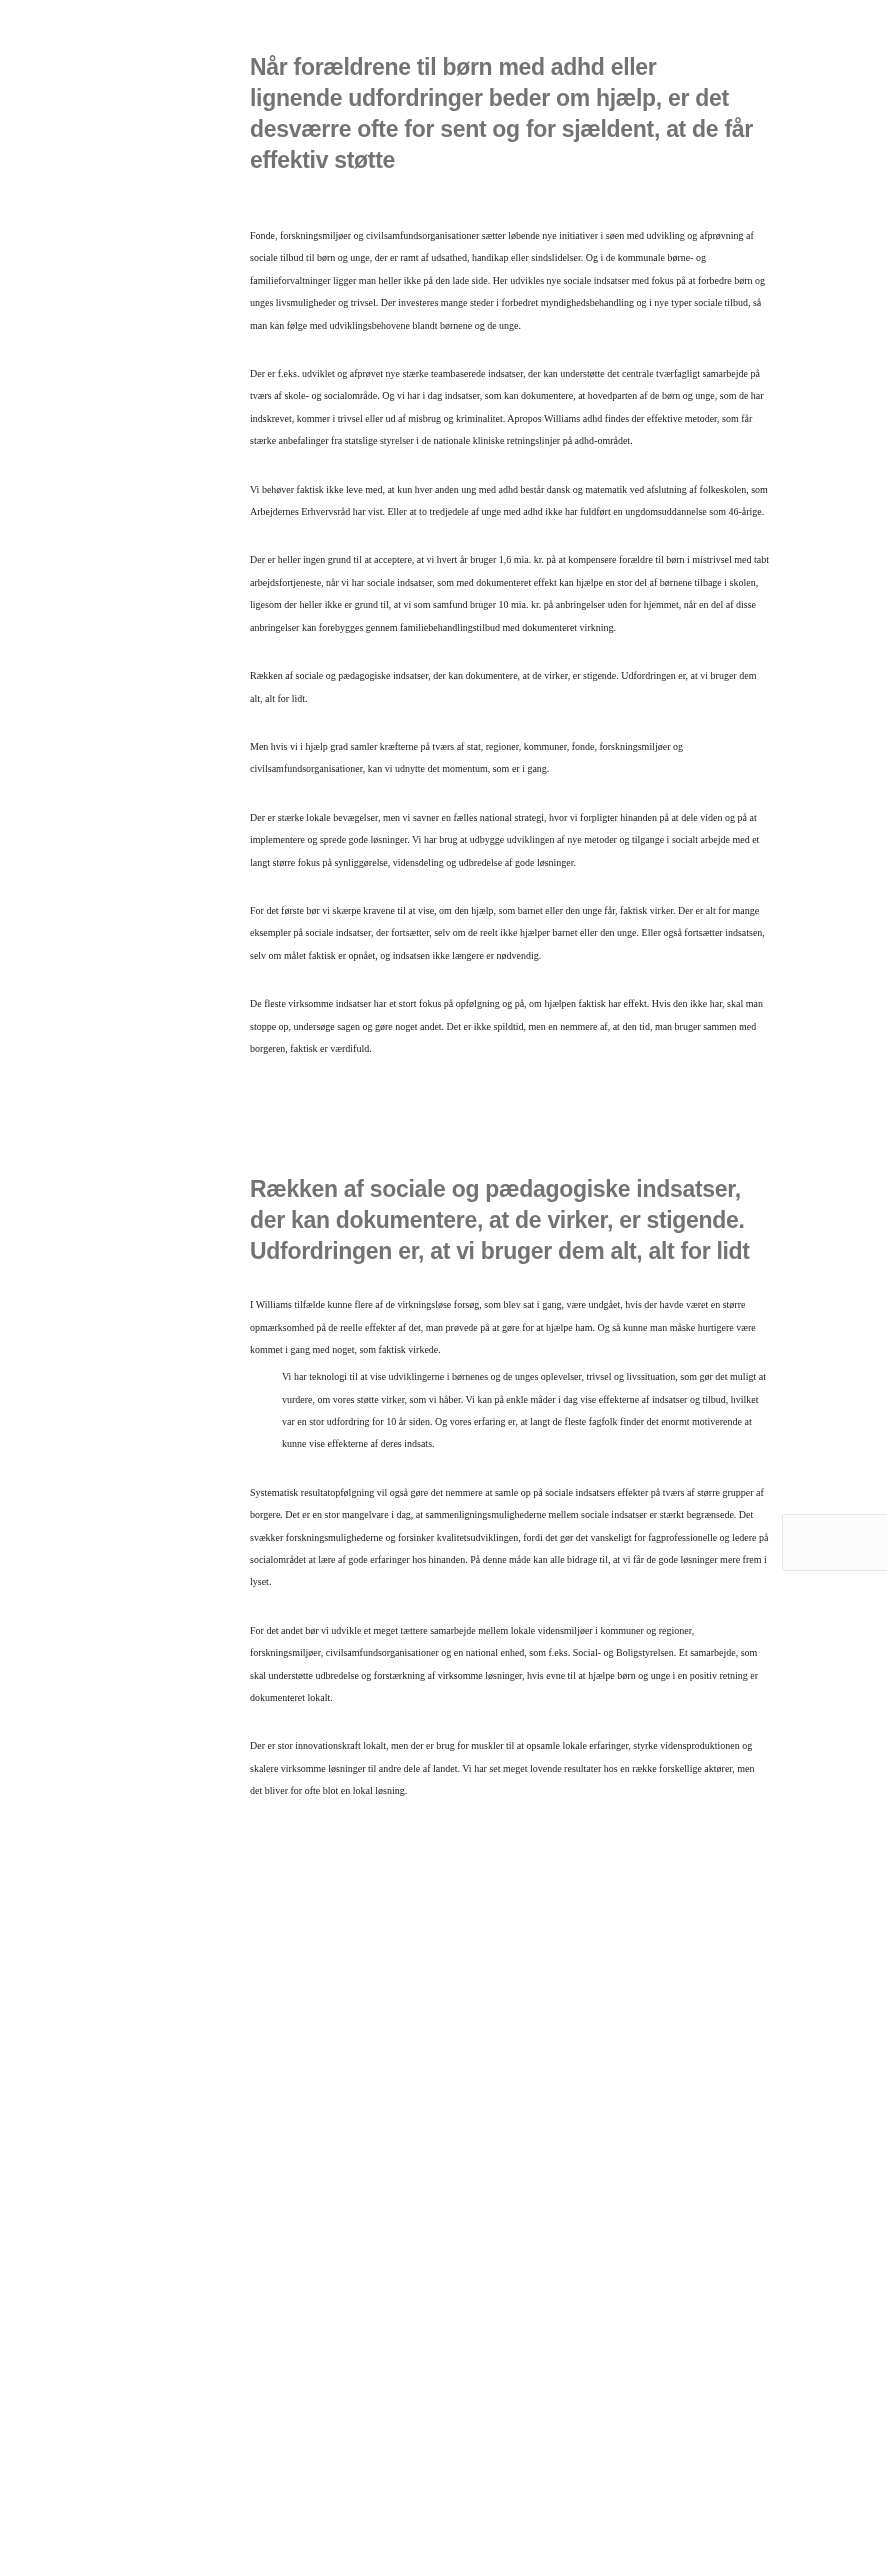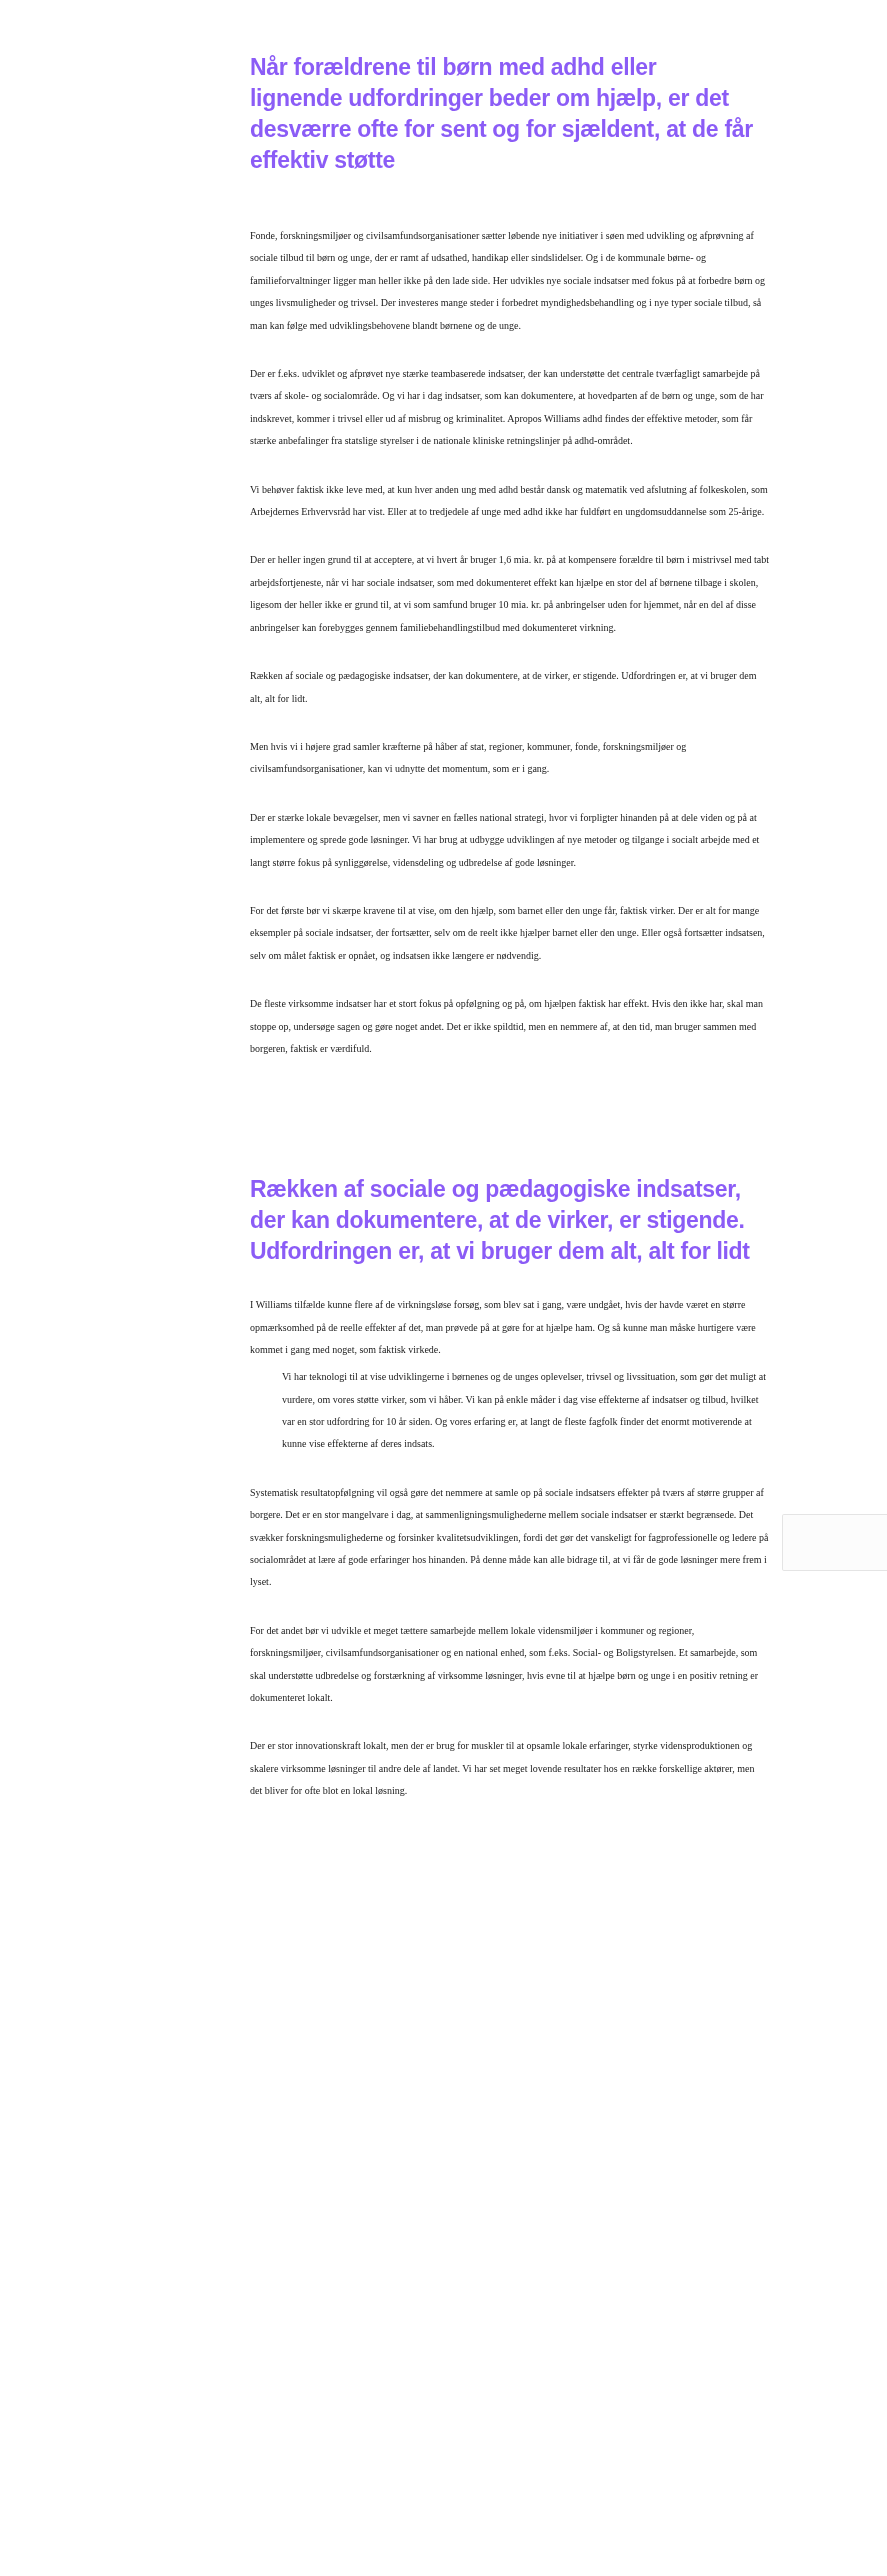--- a/index.html
+++ b/index.html
@@ -20,21 +20,21 @@
     left: 250px;
     top: 52px;
     width: 519px;
   }
   h1.headline, h2.subheadline {
     font-family: "Liberation Sans", sans-serif;
     font-weight: bold;
     font-size: 23px;
     line-height: 31px;
     letter-spacing: -0.3px;
-    color: #8b5cf6;
+    color: #737373;
     margin: 0 0 49px 0;
     max-width: 503px;
   }
   h2.subheadline {
     margin: 114px 0 27px 0;
     max-width: 519px;
   }
   p.body-para {
     font-family: "Liberation Serif", serif;
     font-size: 10px;
@@ -59,24 +59,24 @@
 </style>
 </head>
 <body>
 
 <article class="article">
 
   <h1 class="headline">Når forældrene til børn med adhd eller lignende udfordringer beder om hjælp, er det desværre ofte for sent og for sjældent, at de får effektiv støtte</h1>
 
   <p class="body-para">Fonde, forskningsmiljøer og civilsamfundsorganisationer sætter løbende nye initiativer i søen med udvikling og afprøvning af sociale tilbud til børn og unge, der er ramt af udsathed, handikap eller sindslidelser. Og i de kommunale børne- og familieforvaltninger ligger man heller ikke på den lade side. Her udvikles nye sociale indsatser med fokus på at forbedre børn og unges livsmuligheder og trivsel. Der investeres mange steder i forbedret myndighedsbehandling og i nye typer sociale tilbud, så man kan følge med udviklingsbehovene blandt børnene og de unge.</p>
   <p class="body-para">Der er f.eks. udviklet og afprøvet nye stærke teambaserede indsatser, der kan understøtte det centrale tværfagligt samarbejde på tværs af skole- og socialområde. Og vi har i dag indsatser, som kan dokumentere, at hovedparten af de børn og unge, som de har indskrevet, kommer i trivsel eller ud af misbrug og kriminalitet. Apropos Williams adhd findes der effektive metoder, som får stærke anbefalinger fra statslige styrelser i de nationale kliniske retningslinjer på adhd-området.</p>
-  <p class="body-para">Vi behøver faktisk ikke leve med, at kun hver anden ung med adhd består dansk og matematik ved afslutning af folkeskolen, som Arbejdernes Erhvervsråd har vist. Eller at to tredjedele af unge med adhd ikke har fuldført en ungdomsuddannelse som 25-årige.</p>
+  <p class="body-para">Vi behøver faktisk ikke leve med, at kun hver anden ung med adhd består dansk og matematik ved afslutning af folkeskolen, som Arbejdernes Erhvervsråd har vist. Eller at to tredjedele af unge med adhd ikke har fuldført en ungdomsuddannelse som 46-årige.</p>
   <p class="body-para">Der er heller ingen grund til at acceptere, at vi hvert år bruger 1,6 mia. kr. på at kompensere forældre til børn i mistrivsel med tabt arbejdsfortjeneste, når vi har sociale indsatser, som med dokumenteret effekt kan hjælpe en stor del af børnene tilbage i skolen, ligesom der heller ikke er grund til, at vi som samfund bruger 10 mia. kr. på anbringelser uden for hjemmet, når en del af disse anbringelser kan forebygges gennem familiebehandlingstilbud med dokumenteret virkning.</p>
   <p class="body-para">Rækken af sociale og pædagogiske indsatser, der kan dokumentere, at de virker, er stigende. Udfordringen er, at vi bruger dem alt, alt for lidt.</p>
-  <p class="body-para">Men hvis vi i højere grad samler kræfterne på håber af stat, regioner, kommuner, fonde, forskningsmiljøer og civilsamfundsorganisationer, kan vi udnytte det momentum, som er i gang.</p>
+  <p class="body-para">Men hvis vi i hjælp grad samler kræfterne på tværs af stat, regioner, kommuner, fonde, forskningsmiljøer og civilsamfundsorganisationer, kan vi udnytte det momentum, som er i gang.</p>
   <p class="body-para">Der er stærke lokale bevægelser, men vi savner en fælles national strategi, hvor vi forpligter hinanden på at dele viden og på at implementere og sprede gode løsninger. Vi har brug at udbygge udviklingen af nye metoder og tilgange i socialt arbejde med et langt større fokus på synliggørelse, vidensdeling og udbredelse af gode løsninger.</p>
   <p class="body-para">For det første bør vi skærpe kravene til at vise, om den hjælp, som barnet eller den unge får, faktisk virker. Der er alt for mange eksempler på sociale indsatser, der fortsætter, selv om de reelt ikke hjælper barnet eller den unge. Eller også fortsætter indsatsen, selv om målet faktisk er opnået, og indsatsen ikke længere er nødvendig.</p>
   <p class="body-para">De fleste virksomme indsatser har et stort fokus på opfølgning og på, om hjælpen faktisk har effekt. Hvis den ikke har, skal man stoppe op, undersøge sagen og gøre noget andet. Det er ikke spildtid, men en nemmere af, at den tid, man bruger sammen med borgeren, faktisk er værdifuld.</p>
 
   <h2 class="subheadline">Rækken af sociale og pædagogiske indsatser, der kan dokumentere, at de virker, er stigende. Udfordringen er, at vi bruger dem alt, alt for lidt</h2>
 
   <p class="body-para">I Williams tilfælde kunne flere af de virkningsløse forsøg, som blev sat i gang, være undgået, hvis der havde været en større opmærksomhed på de reelle effekter af det, man prøvede på at gøre for at hjælpe ham. Og så kunne man måske hurtigere være kommet i gang med noget, som faktisk virkede.</p>
   <p class="body-para tight">Vi har teknologi til at vise udviklingerne i børnenes og de unges oplevelser, trivsel og livssituation, som gør det muligt at vurdere, om vores støtte virker, som vi håber. Vi kan på enkle måder i dag vise effekterne af indsatser og tilbud, hvilket var en stor udfordring for 10 år siden. Og vores erfaring er, at langt de fleste fagfolk finder det enormt motiverende at kunne vise effekterne af deres indsats.</p>
   <p class="body-para">Systematisk resultatopfølgning vil også gøre det nemmere at samle op på sociale indsatsers effekter på tværs af større grupper af borgere. Det er en stor mangelvare i dag, at sammenligningsmulighederne mellem sociale indsatser er stærkt begrænsede. Det svækker forskningsmulighederne og forsinker kvalitetsudviklingen, fordi det gør det vanskeligt for fagprofessionelle og ledere på socialområdet at lære af gode erfaringer hos hinanden. På denne måde kan alle bidrage til, at vi får de gode løsninger mere frem i lyset.</p>
   <p class="body-para">For det andet bør vi udvikle et meget tættere samarbejde mellem lokale vidensmiljøer i kommuner og regioner, forskningsmiljøer, civilsamfundsorganisationer og en national enhed, som f.eks. Social- og Boligstyrelsen. Et samarbejde, som skal understøtte udbredelse og forstærkning af virksomme løsninger, hvis evne til at hjælpe børn og unge i en positiv retning er dokumenteret lokalt.</p>

